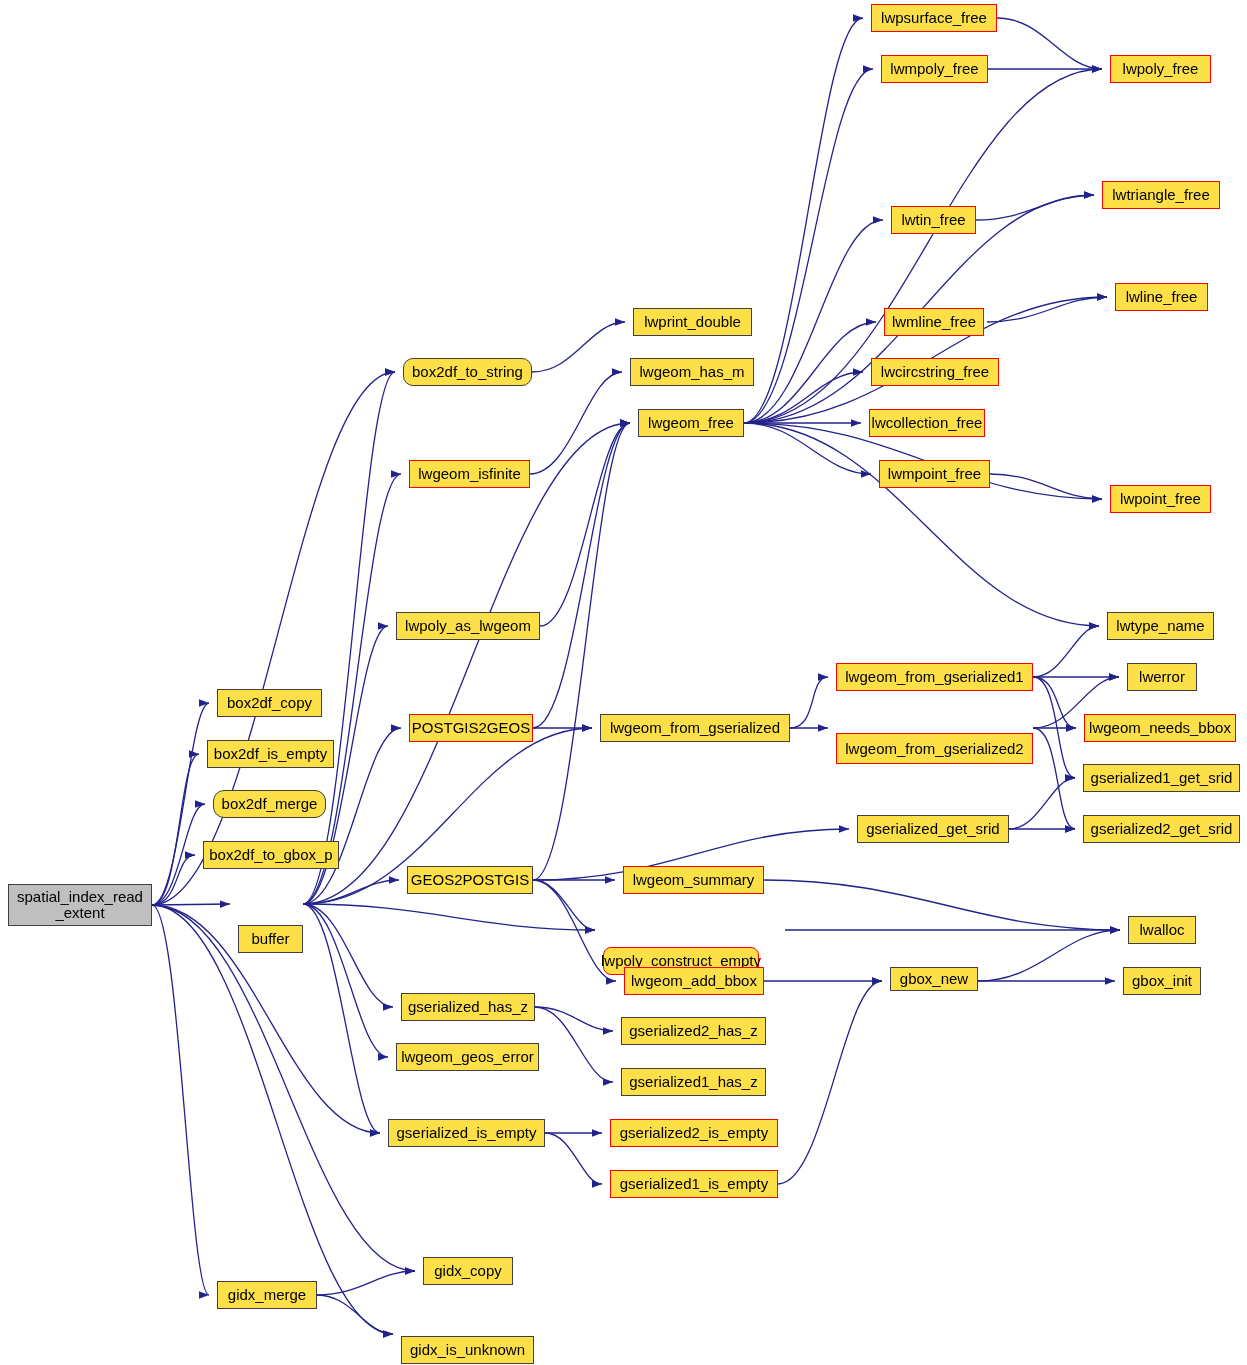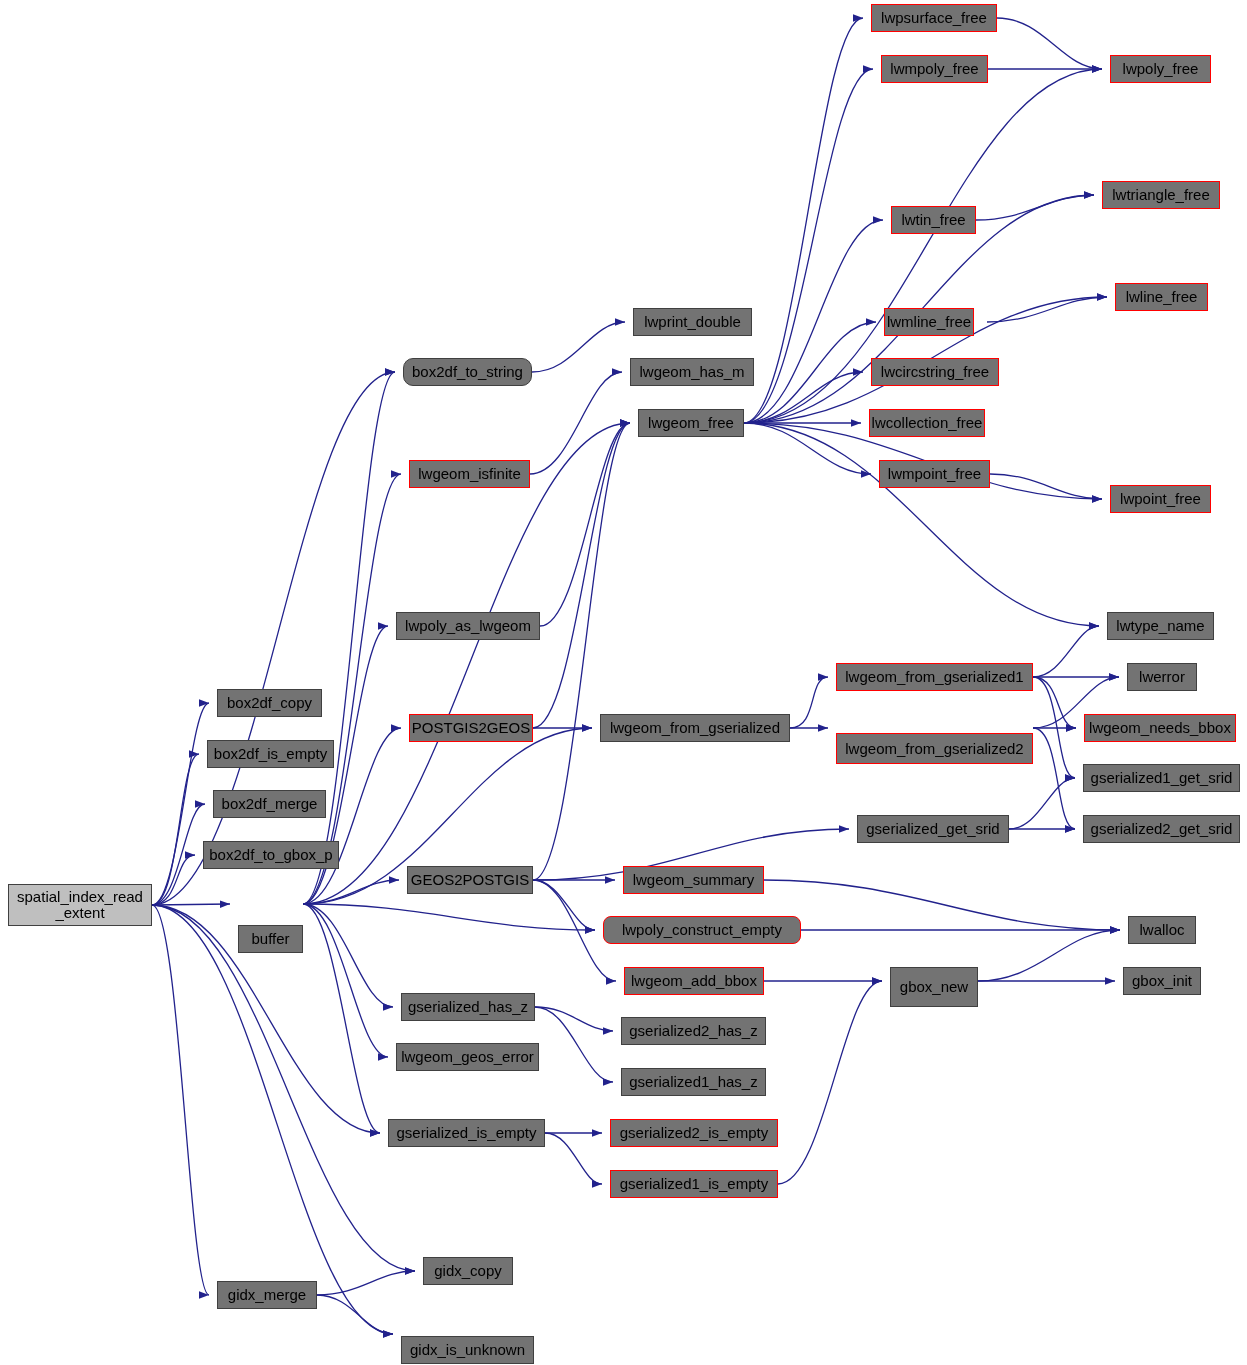--- a/index.html
+++ b/index.html
@@ -11,21 +11,21 @@
     font-family:"Liberation Sans","DejaVu Sans",sans-serif;
     overflow:hidden;
   }
   #edges{position:absolute;left:0;top:0;width:1247px;height:1365px;}
   .node{
     position:absolute;
     box-sizing:border-box;
     display:flex;
     align-items:center;
     justify-content:center;
-    background:#737373;
+    background:#fde047;
     border:1px solid #404040;
     font-size:15px;
     color:#000000;
     line-height:1.05;
     white-space:pre;
     text-align:center;
     z-index:5;
   }
   .node.red{border:1px solid #ff0000;}
   .node.root{background:#bfbfbf;border:1px solid #404040;}
@@ -113,56 +113,56 @@
         <path d="M978,981 C1041,981 1065,930 1120,930" fill="none" stroke="#22228c" stroke-width="1.3" marker-end="url(#arrow)"></path>
         <path d="M978,981 L1115,981" fill="none" stroke="#22228c" stroke-width="1.3" marker-end="url(#arrow)"></path>
         <path d="M778,1184 C825.04,1184 842.96,981 882,981" fill="none" stroke="#22228c" stroke-width="1.3" marker-end="url(#arrow)"></path>
       </g>
   </svg>
   <div id="node-layer">
       <div class="node root" style="left: 8px; top: 884px; width: 144px; height: 42px;"><span>spatial_index_read
 _extent</span></div>
       <div class="node" style="left: 217px; top: 689px; width: 105px; height: 28px;"><span>box2df_copy</span></div>
       <div class="node" style="left: 207px; top: 740px; width: 127px; height: 28px;"><span>box2df_is_empty</span></div>
-      <div class="node" style="left: 213px; top: 790px; width: 113px; height: 28px;"><span>box2df_merge</span></div>
+      <div class="node" style="left: 213px; top: 790px; width: 113px; height: 28px; border-radius: 11px;"><span>box2df_merge</span></div>
       <div class="node" style="left: 203px; top: 841px; width: 136px; height: 28px;"><span>box2df_to_gbox_p</span></div>
       <div class="node" style="left: 238px; top: 890px; width: 65px; height: 28px; margin-top: 35px;"><span>buffer</span></div>
       <div class="node" style="left: 217px; top: 1281px; width: 100px; height: 28px;"><span>gidx_merge</span></div>
       <div class="node" style="left: 423px; top: 1257px; width: 90px; height: 28px;"><span>gidx_copy</span></div>
       <div class="node" style="left: 401px; top: 1320px; width: 133px; height: 28px; margin-top: 16px;"><span>gidx_is_unknown</span></div>
       <div class="node" style="left: 403px; top: 358px; width: 129px; height: 28px; border-radius: 10px;"><span>box2df_to_string</span></div>
       <div class="node red" style="left: 409px; top: 460px; width: 121px; height: 28px;"><span>lwgeom_isfinite</span></div>
       <div class="node" style="left: 396px; top: 612px; width: 144px; height: 28px;"><span>lwpoly_as_lwgeom</span></div>
       <div class="node red" style="left: 409px; top: 714px; width: 124px; height: 28px;"><span>POSTGIS2GEOS</span></div>
       <div class="node" style="left: 407px; top: 866px; width: 126px; height: 28px;"><span>GEOS2POSTGIS</span></div>
       <div class="node" style="left: 401px; top: 993px; width: 134px; height: 28px;"><span>gserialized_has_z</span></div>
       <div class="node" style="left: 396px; top: 1043px; width: 143px; height: 28px;"><span>lwgeom_geos_error</span></div>
       <div class="node" style="left: 388px; top: 1119px; width: 157px; height: 28px;"><span>gserialized_is_empty</span></div>
       <div class="node" style="left: 633px; top: 308px; width: 119px; height: 28px;"><span>lwprint_double</span></div>
       <div class="node" style="left: 630px; top: 358px; width: 124px; height: 28px;"><span>lwgeom_has_m</span></div>
       <div class="node" style="left: 638px; top: 409px; width: 106px; height: 28px;"><span>lwgeom_free</span></div>
       <div class="node" style="left: 600px; top: 714px; width: 190px; height: 28px;"><span>lwgeom_from_gserialized</span></div>
       <div class="node red" style="left: 623px; top: 866px; width: 141px; height: 28px;"><span>lwgeom_summary</span></div>
-      <div class="node red" style="left: 603px; top: 916px; width: 198px; height: 28px; border-radius: 8px;"><span>lwpoly_construct_empty</span></div>
+      <div class="node red" style="left: 603px; top: 947px; width: 156px; height: 28px; border-radius: 8px;"><span>lwpoly_construct_empty</span></div>
       <div class="node red" style="left: 624px; top: 967px; width: 140px; height: 28px;"><span>lwgeom_add_bbox</span></div>
       <div class="node" style="left: 621px; top: 1017px; width: 145px; height: 28px;"><span>gserialized2_has_z</span></div>
       <div class="node" style="left: 621px; top: 1068px; width: 145px; height: 28px;"><span>gserialized1_has_z</span></div>
       <div class="node red" style="left: 610px; top: 1119px; width: 168px; height: 28px;"><span>gserialized2_is_empty</span></div>
       <div class="node red" style="left: 610px; top: 1170px; width: 168px; height: 28px;"><span>gserialized1_is_empty</span></div>
       <div class="node red" style="left: 871px; top: 4px; width: 126px; height: 28px;"><span>lwpsurface_free</span></div>
       <div class="node red" style="left: 881px; top: 55px; width: 107px; height: 28px;"><span>lwmpoly_free</span></div>
       <div class="node red" style="left: 891px; top: 206px; width: 85px; height: 28px;"><span>lwtin_free</span></div>
-      <div class="node red" style="left: 884px; top: 308px; width: 90px; height: 28px; text-align: right;"><span>lwmline_free</span></div>
+      <div class="node red" style="left: 884px; top: 308px; width: 100px; height: 28px; text-align: right;"><span>lwmline_free</span></div>
       <div class="node red" style="left: 871px; top: 358px; width: 128px; height: 28px;"><span>lwcircstring_free</span></div>
       <div class="node red" style="left: 869px; top: 409px; width: 116px; height: 28px;"><span>lwcollection_free</span></div>
       <div class="node red" style="left: 879px; top: 460px; width: 111px; height: 28px;"><span>lwmpoint_free</span></div>
       <div class="node red" style="left: 836px; top: 663px; width: 197px; height: 28px;"><span>lwgeom_from_gserialized1</span></div>
       <div class="node red" style="left: 836px; top: 733px; width: 197px; height: 31px; align-items: center;"><span>lwgeom_from_gserialized2</span></div>
       <div class="node" style="left: 857px; top: 815px; width: 152px; height: 28px;"><span>gserialized_get_srid</span></div>
-      <div class="node" style="left: 890px; top: 967px; width: 88px; height: 40px;"><span>gbox_new</span></div>
+      <div class="node" style="left: 890px; top: 967px; width: 88px; height: 24px;"><span>gbox_new</span></div>
       <div class="node red" style="left: 1110px; top: 55px; width: 101px; height: 28px;"><span>lwpoly_free</span></div>
       <div class="node red" style="left: 1102px; top: 181px; width: 118px; height: 28px;"><span>lwtriangle_free</span></div>
       <div class="node red" style="left: 1115px; top: 283px; width: 93px; height: 28px;"><span>lwline_free</span></div>
       <div class="node red" style="left: 1110px; top: 485px; width: 101px; height: 28px;"><span>lwpoint_free</span></div>
       <div class="node" style="left: 1107px; top: 612px; width: 107px; height: 28px;"><span>lwtype_name</span></div>
       <div class="node" style="left: 1127px; top: 663px; width: 70px; height: 28px;"><span>lwerror</span></div>
       <div class="node red" style="left: 1084px; top: 714px; width: 152px; height: 28px;"><span>lwgeom_needs_bbox</span></div>
       <div class="node" style="left: 1083px; top: 764px; width: 157px; height: 28px;"><span>gserialized1_get_srid</span></div>
       <div class="node" style="left: 1083px; top: 815px; width: 157px; height: 28px;"><span>gserialized2_get_srid</span></div>
       <div class="node" style="left: 1128px; top: 916px; width: 68px; height: 28px;"><span>lwalloc</span></div>

